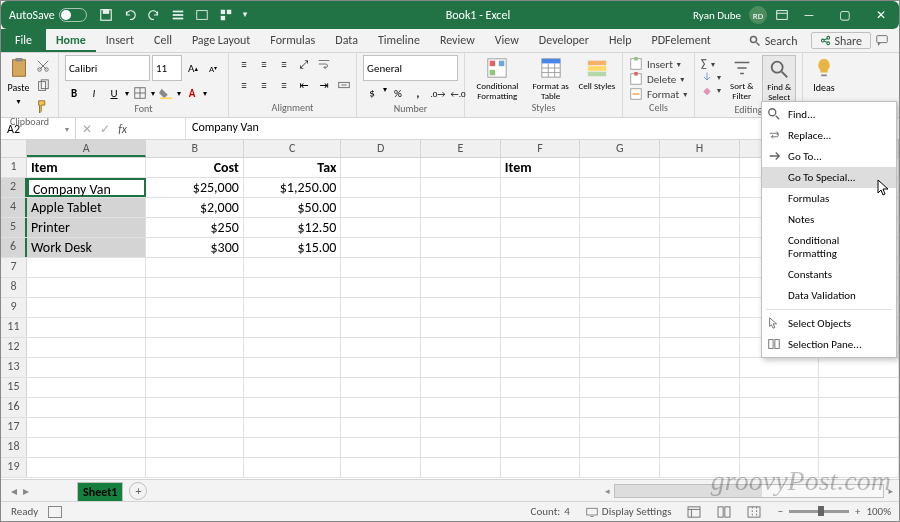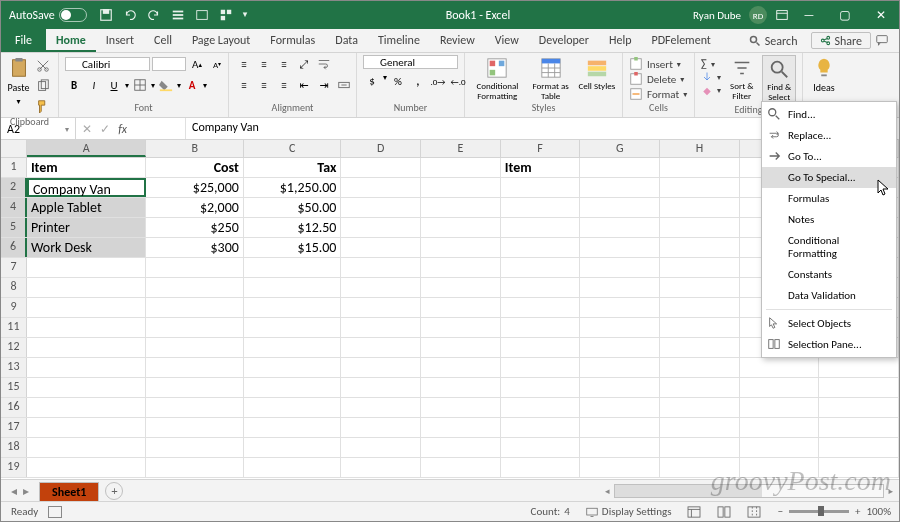--- a/index.html
+++ b/index.html
@@ -1,19 +1,19 @@
 <!DOCTYPE html>
 <html><head>
 <meta charset="utf-8">
 <style>
 * { box-sizing: border-box; margin: 0; padding: 0; font-family: "Segoe UI", Calibri, sans-serif; }
 body { width: 900px; height: 522px; background: #fff; border: 1px solid #888; position: relative; overflow: hidden; }
 
 
-.titlebar { height: 28px; background: #217346; color: #fff; display: flex; align-items: center; font-size: 12px; }
+.titlebar { height: 28px; background: #217346; color: #fff; display: flex; align-items: center; font-size: 12px; border-radius: 6px; }
 .titlebar .autosave { padding: 0 6px 0 8px; display: flex; align-items: center; gap: 4px; }
 .titlebar .toggle { width: 28px; height: 14px; border-radius: 7px; border: 1px solid rgba(255,255,255,.6); display: inline-flex; align-items: center; padding: 1px; }
 .titlebar .toggle .knob { width: 10px; height: 10px; background: #fff; border-radius: 50%; }
 .titlebar .qat { display: flex; gap: 10px; padding: 0 6px; }
 .titlebar .qat span { width: 14px; height: 14px; display: inline-block; opacity: .9; }
 .titlebar .center { flex: 1; text-align: center; font-size: 12px; }
 .titlebar .user { display: flex; align-items: center; gap: 8px; padding-right: 2px; font-size: 11px; }
 .titlebar .avatar { width: 18px; height: 18px; border-radius: 50%; background: #4c8c5e; display: flex; align-items: center; justify-content: center; font-size: 9px; }
 .titlebar .winbtns { display: flex; }
 .titlebar .winbtns div { width: 36px; text-align: center; font-size: 12px; }
@@ -30,21 +30,21 @@
 
 
 .ribbon { height: 65px; background: #f3f3f3; border-bottom: 1px solid #d4d4d4; display: flex; font-size: 11px; }
 .group { border-right: 1px solid #dadada; padding: 2px 6px; display: flex; flex-direction: column; justify-content: space-between; position: relative; }
 .group-label { text-align: center; color: #666; font-size: 10px; padding-bottom: 1px; }
 .group-body { display: flex; gap: 4px; flex: 1; align-items: flex-start; }
 .bigbtn { width: 36px; display: flex; flex-direction: column; align-items: center; gap: 2px; font-size: 10px; text-align: center; padding-top: 2px; cursor: pointer; }
 .bigbtn .ic { width: 22px; height: 22px; }
 .minibtn { width: 18px; height: 18px; display: inline-flex; align-items: center; justify-content: center; cursor: pointer; }
 .font-row { display: flex; gap: 2px; align-items: center; }
-.font-sel { border: 1px solid #c0c0c0; background: #fff; font-size: 11px; padding: 1px 16px; height: 14px; }
+.font-sel { border: 1px solid #c0c0c0; background: #fff; font-size: 11px; padding: 1px 3px; height: 26px; }
 .idea { width: 42px; }
 .minirow { display: flex; gap: 2px; }
 .cellrow { display:flex; gap:2px; align-items:center; font-size:11px; color:#444; }
 .cellrow .lbl { padding-left: 2px; }
 
 
 .fbar { height: 22px; border-bottom: 1px solid #d4d4d4; display: flex; align-items: stretch; font-size: 12px; background: #fff; }
 .namebox { width: 75px; border-right: 1px solid #d4d4d4; padding: 2px 6px; display:flex; align-items:center; justify-content:space-between; }
 .fx { width: 110px; display: flex; align-items: center; padding: 0 6px; gap: 8px; color: #888; border-right: 1px solid #e0e0e0; }
 .finput { flex: 1; padding: 2px 6px; }
@@ -73,21 +73,21 @@
 .dropdown { position: absolute; top: 100px; right: 2px; width: 136px; background: #fff; border: 1px solid #c0c0c0; box-shadow: 2px 2px 6px rgba(0,0,0,.25); font-size: 11px; padding: 2px 0; z-index: 100; }
 .dd-item { padding: 4px 8px 4px 26px; position: relative; cursor: pointer; }
 .dd-item.hover { background: #ddd; }
 .dd-sep { height: 1px; background: #e0e0e0; margin: 3px 4px; }
 .dd-item .dic { position: absolute; left: 5px; top: 3px; width: 14px; height: 14px; }
 .cursor-arrow { position: absolute; top: 178px; right: 8px; z-index: 101; }
 
 
 .sheettabs { position: absolute; bottom: 20px; left: 0; right: 0; height: 22px; background: #f3f3f3; border-top: 1px solid #d4d4d4; display: flex; align-items: center; font-size: 12px; }
 .sheettabs .nav { display: flex; gap: 6px; padding: 0 10px; color: #888; }
-.sheettab { background: #c2410c; border: 1px solid #c0c0c0; border-bottom: none; padding: 2px 12px; margin-top: 2px; font-weight: bold; }
+.sheettab { background: #15803d; border: 1px solid #c0c0c0; border-bottom: none; padding: 2px 5px; margin-top: 2px; font-weight: bold; margin-left: 38px; }
 .addsheet { width: 18px; height: 18px; border: 1px solid #c0c0c0; border-radius: 50%; margin-left: 6px; display: flex; align-items: center; justify-content: center; color: #666; }
 .hscroll { flex: 1; display:flex; align-items:center; padding: 0 6px; }
 .hscroll .track { flex:1; height:14px; border:1px solid #c0c0c0; background:#f8f8f8; margin:0 4px; position:relative; }
 .hscroll .thumb { position:absolute; left:0; top:0; width:55%; height:100%; background:#ddd; }
 
 .statusbar { position: absolute; bottom: 0; left: 0; right: 0; height: 20px; background: #f3f3f3; border-top: 1px solid #d4d4d4; display: flex; align-items: center; font-size: 11px; color: #555; }
 .statusbar .ready { padding: 0 10px; }
 .statusbar .macro { width: 14px; height: 12px; border: 1px solid #888; margin-right: 10px; }
 .statusbar .flex { flex: 1; }
 .statusbar .seg { padding: 0 8px; display:flex; align-items:center; gap:4px; }

